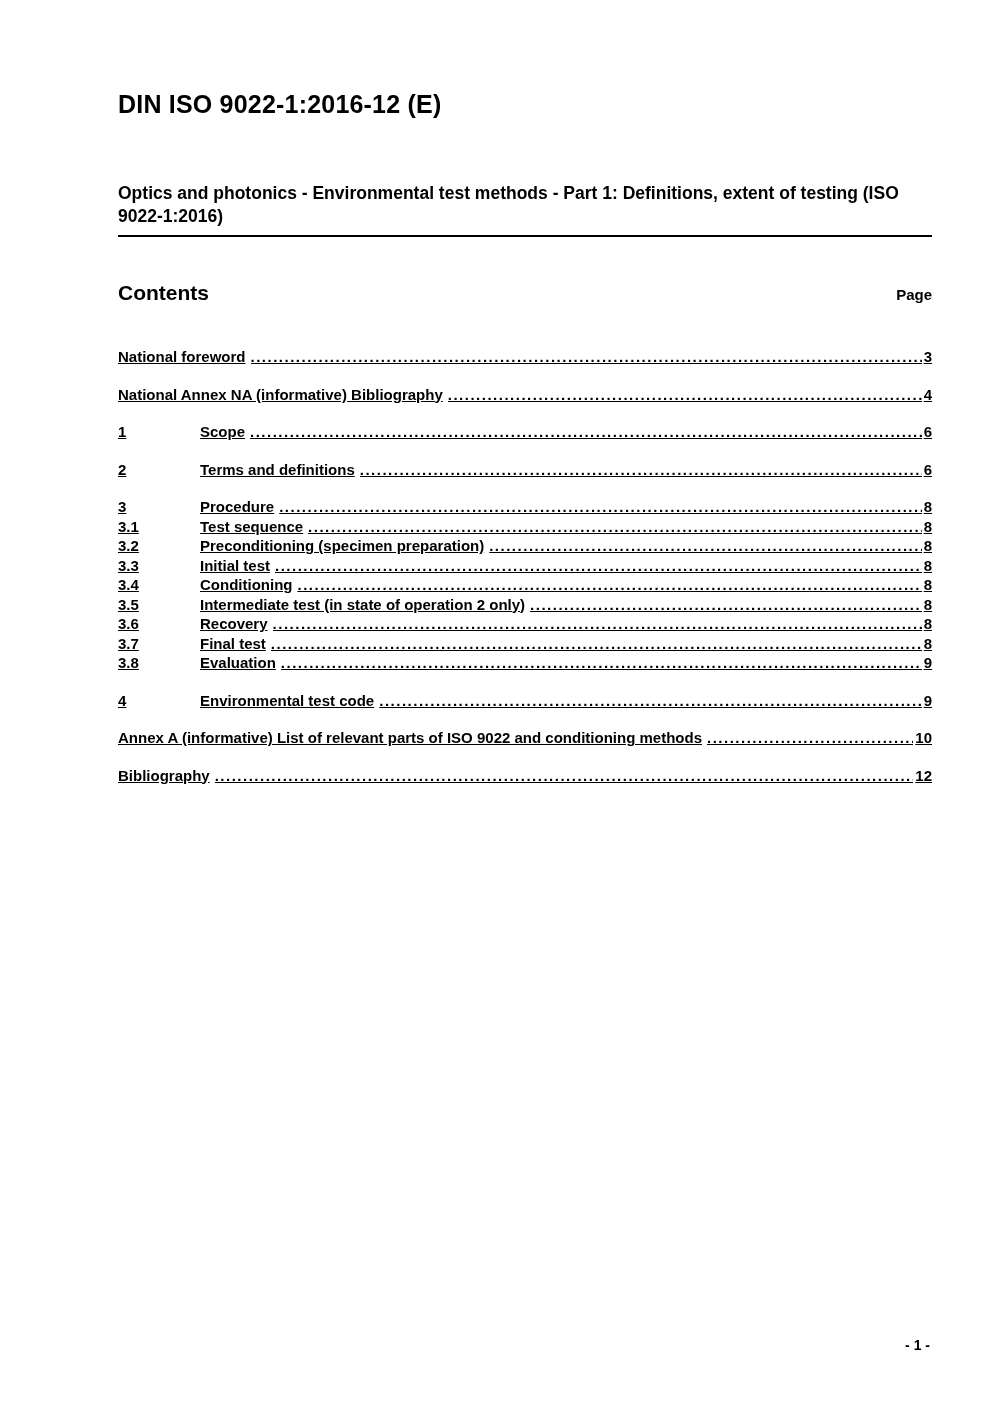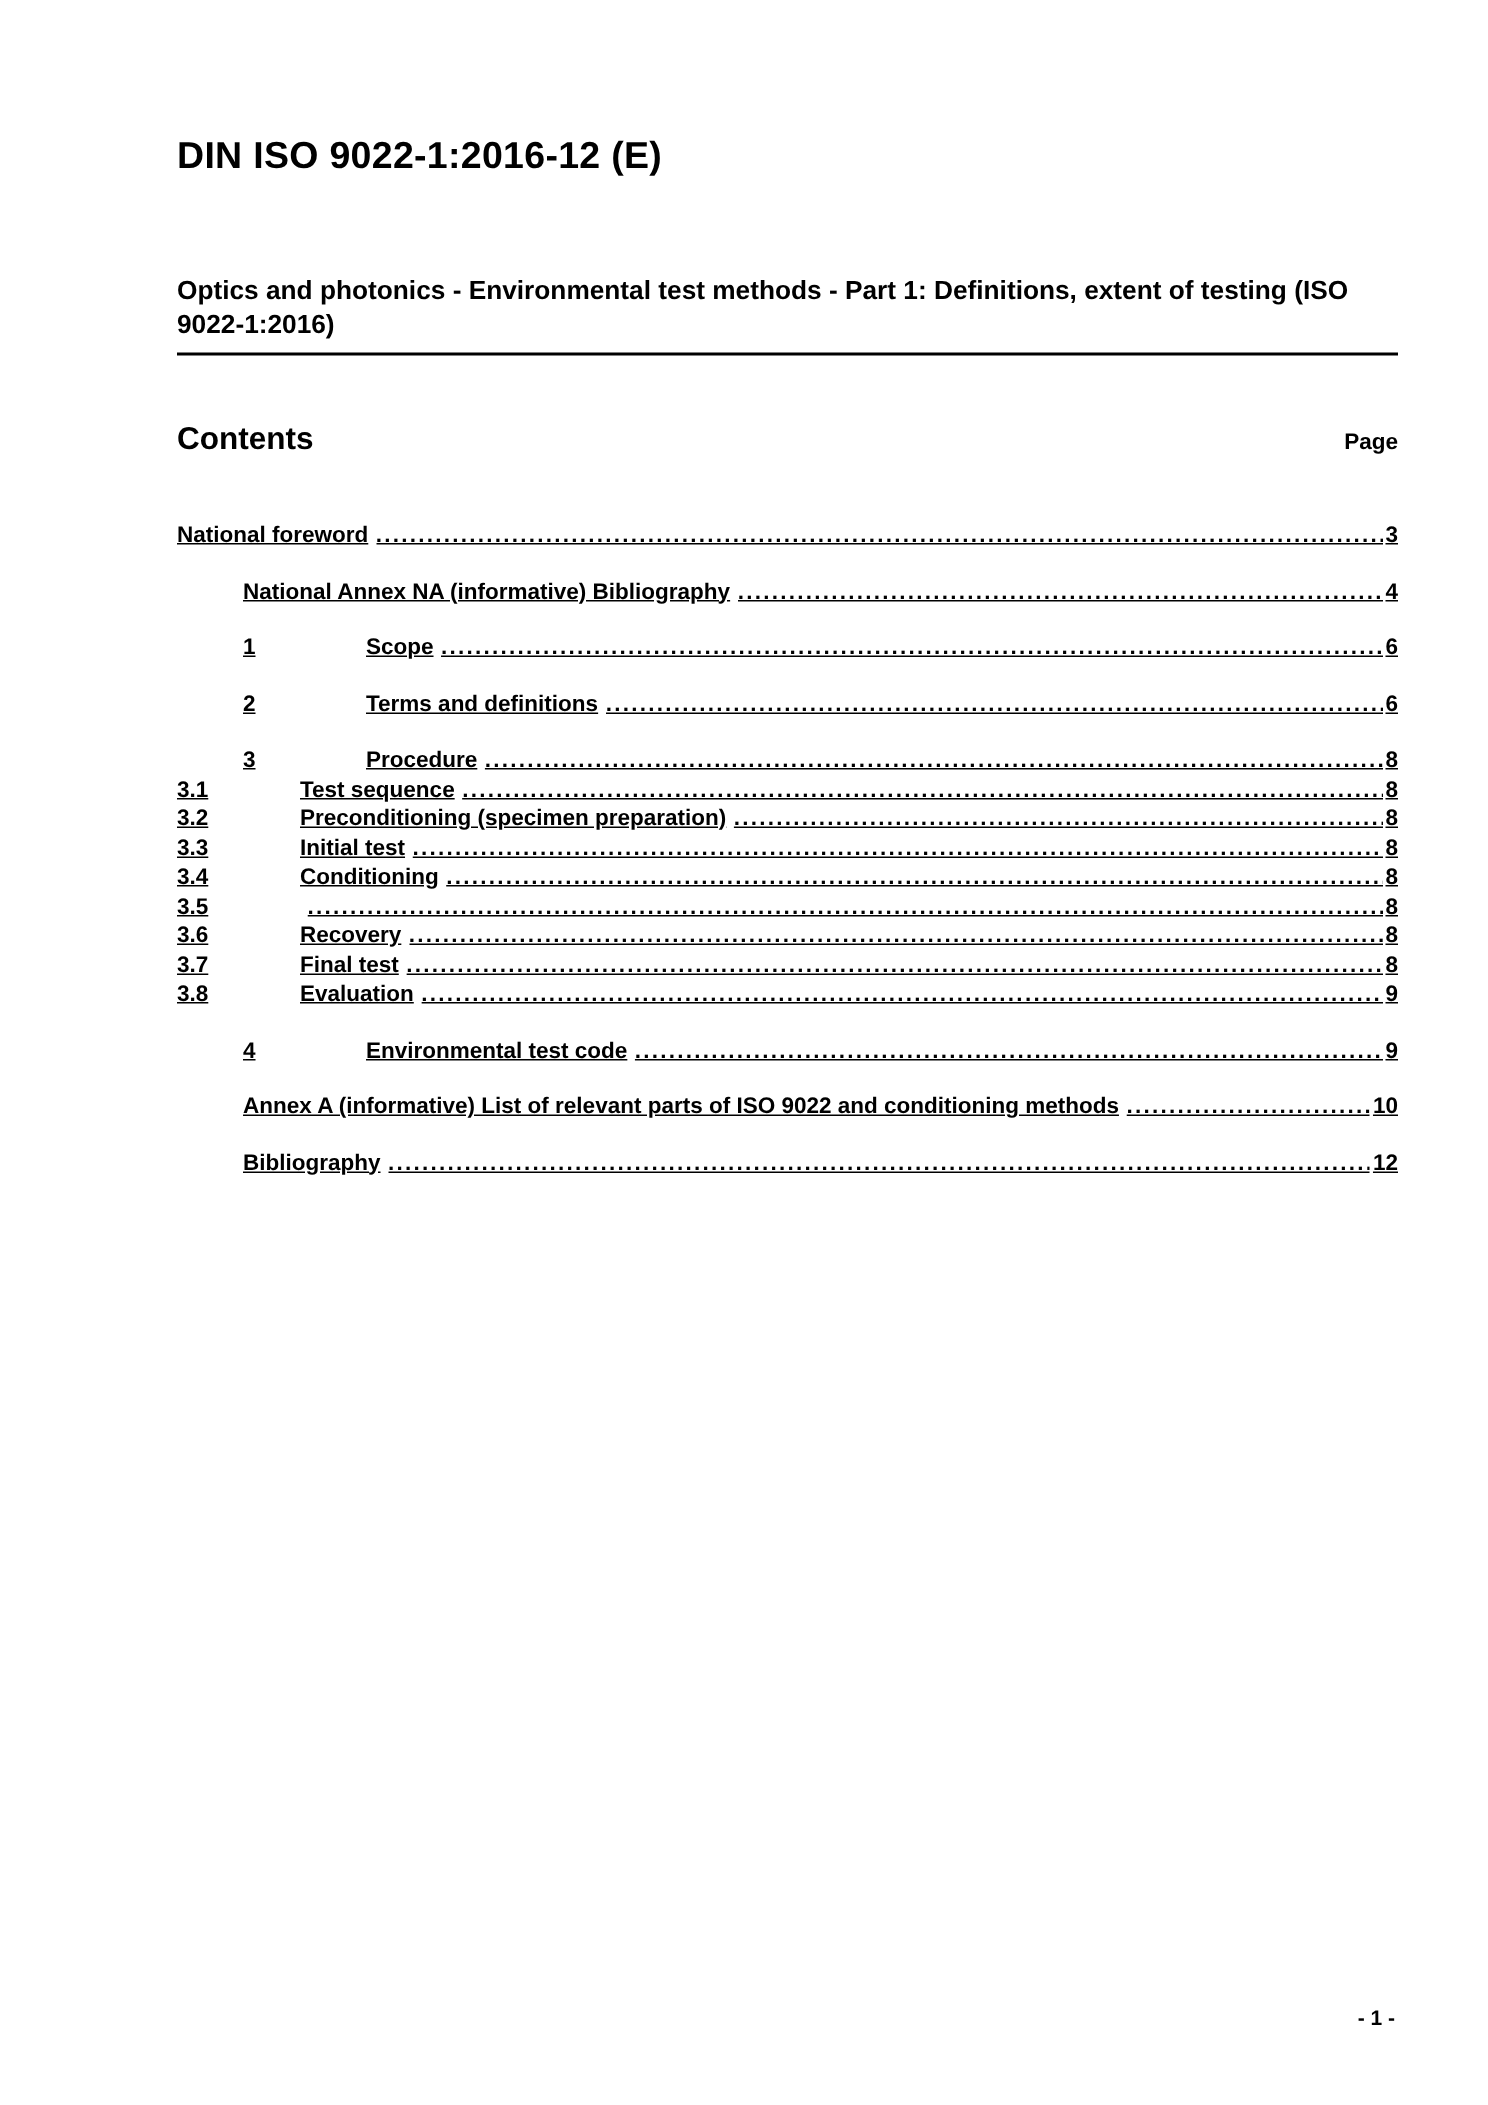--- a/index.html
+++ b/index.html
@@ -42,21 +42,21 @@
   .toc {
     margin-top: 42px;
     font-size: 15px;
   }
   .toc-row {
     display: flex;
     align-items: flex-end;
     line-height: 19.5px;
     text-decoration: underline;
   }
-  .gap { margin-top: 18px; margin-left: 44px; }
+  .gap { margin-top: 18px; }
   .num { flex: 0 0 82px; }
   .title { white-space: nowrap; flex: 0 0 auto; }
   .leader {
     flex: 1 1 auto;
     overflow: hidden;
     white-space: nowrap;
     margin: 0 2px 0 5px;
     min-width: 12px;
   }
   .leader::after {
@@ -144,20 +144,21 @@
 
     <div class="toc-row">
       <span class="num">3.4</span>
       <span class="title">Conditioning</span>
       <span class="leader"></span>
       <span class="pg">8</span>
     </div>
 
     <div class="toc-row">
       <span class="num">3.5</span>
+      <span class="title">Intermediate test (in state of operation 2 only)</span>
       <span class="leader"></span>
       <span class="pg">8</span>
     </div>
 
     <div class="toc-row">
       <span class="num">3.6</span>
       <span class="title">Recovery</span>
       <span class="leader"></span>
       <span class="pg">8</span>
     </div>

